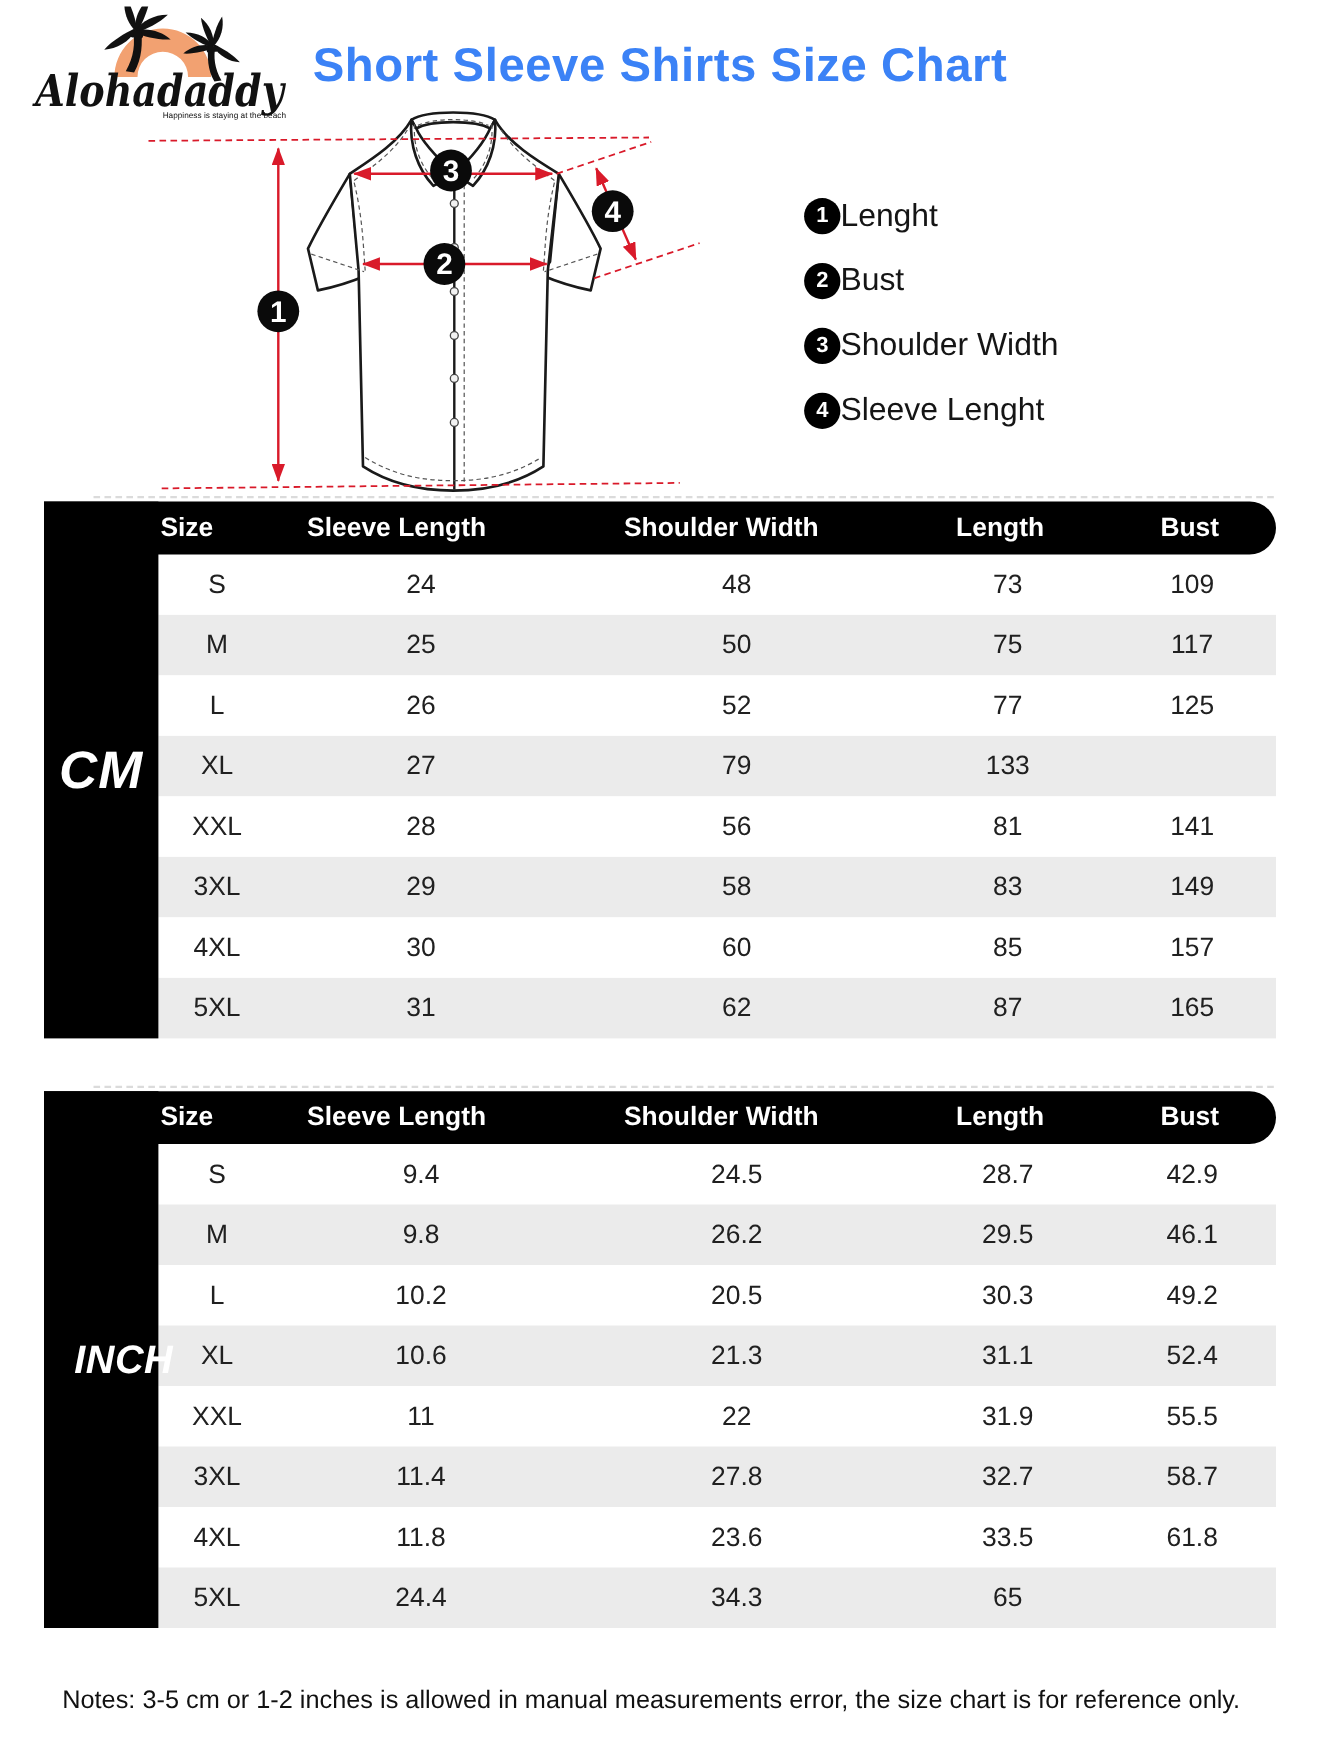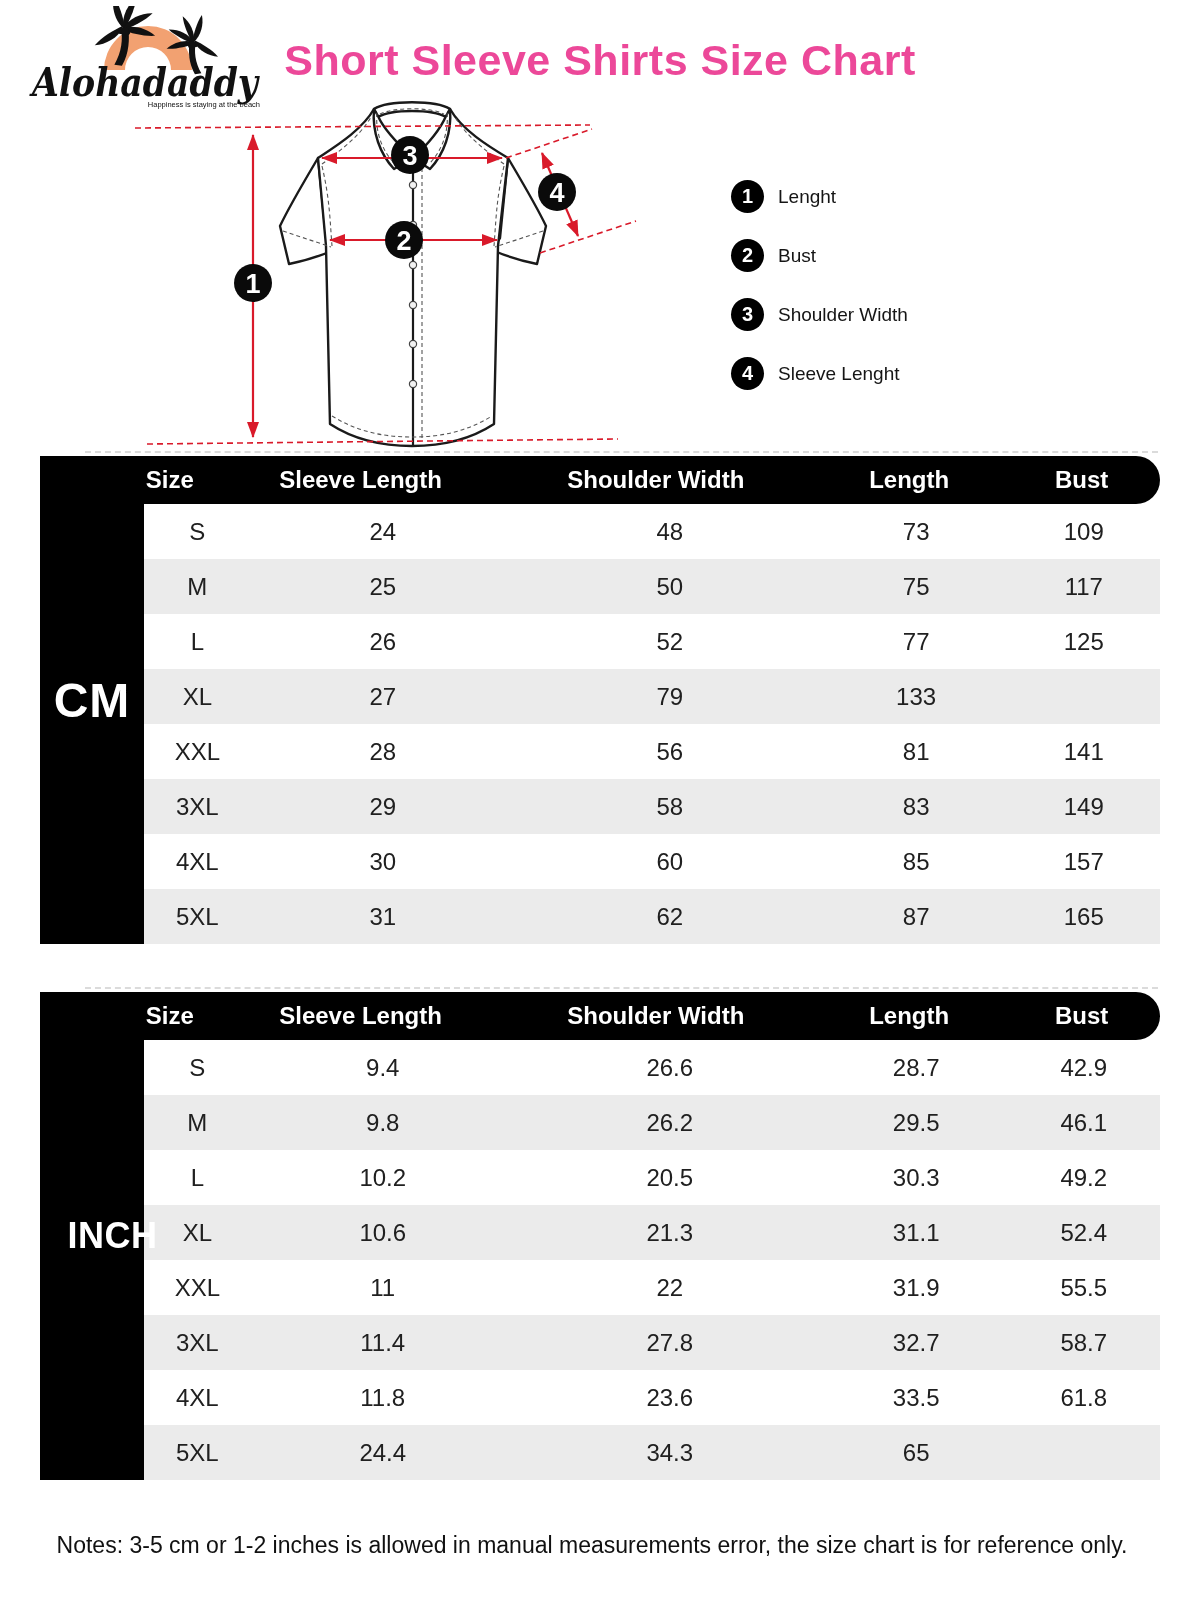--- a/index.html
+++ b/index.html
@@ -7,46 +7,46 @@
   body {
     width:1200px; height:1600px; position:relative; overflow:hidden;
     font-family:"Liberation Sans", sans-serif; color:#1a1a1a;
   }
   .page { position:absolute; inset:0; }
 
   
   .logo { position:absolute; left:26px; top:6px; width:240px; height:105px; }
   .page-title {
     position:absolute; left:0; right:0; top:36px; text-align:center;
-    font-size:43px; font-weight:bold; letter-spacing:0.5px; color:#ec4899;
+    font-size:43px; font-weight:bold; letter-spacing:0.5px; color:#3b82f6;
   }
 
   
   .shirt-svg { position:absolute; left:80px; top:95px; width:620px; height:365px; }
 
   .legend { position:absolute; left:731px; top:180px; width:330px; }
   .legend-item { display:flex; align-items:center; margin-bottom:26px; }
   .legend-badge {
     width:33px; height:33px; border-radius:50%; background:#000; color:#fff;
     display:flex; align-items:center; justify-content:center;
     font-size:20px; font-weight:bold; flex:0 0 33px;
   }
-  .legend-label { margin-left:14px; font-size:19px; color:#151515; }
+  .legend-label { margin-left:0; font-size:29px; color:#151515; }
 
   
   .size-table { position:absolute; left:40px; width:1120px; background:#fff; }
   .size-table.cm   { top:456px; }
   .size-table.inch { top:992px; }
   .size-table::before { 
     content:""; position:absolute; top:-5px; left:45px; right:2px;
     border-top:2px dashed #cccccc; opacity:.7;
   }
   .side-bar {
     position:absolute; left:0; top:0; bottom:0; width:104px; background:#000;
-    display:flex; align-items:center; justify-content:center;
+    display:flex; align-items:center; justify-content:center;font-style:italic;
   }
   .unit-label { color:#fff; font-weight:bold; }
   .cm .unit-label   { font-size:48px; letter-spacing:1px; }
   .inch .unit-label { font-size:36px; letter-spacing:0.5px;margin-left:41px; }
 
   .thead {
     position:relative; height:48px; background:#000;
     border-radius:0 26px 26px 0; padding-left:75px;
   }
   .cols {
@@ -278,21 +278,21 @@
         <div class="hcell">Sleeve Length</div>
         <div class="hcell">Shoulder Width</div>
         <div class="hcell">Length</div>
         <div class="hcell">Bust</div>
       </div>
     </div>
     <div class="tbody">
         <div class="trow cols">
           <div class="tcell">S</div>
           <div class="tcell">9.4</div>
-          <div class="tcell">26.6</div>
+          <div class="tcell">24.5</div>
           <div class="tcell">28.7</div>
           <div class="tcell">42.9</div>
         </div>
         <div class="trow cols alt">
           <div class="tcell">M</div>
           <div class="tcell">9.8</div>
           <div class="tcell">26.2</div>
           <div class="tcell">29.5</div>
           <div class="tcell">46.1</div>
         </div>

